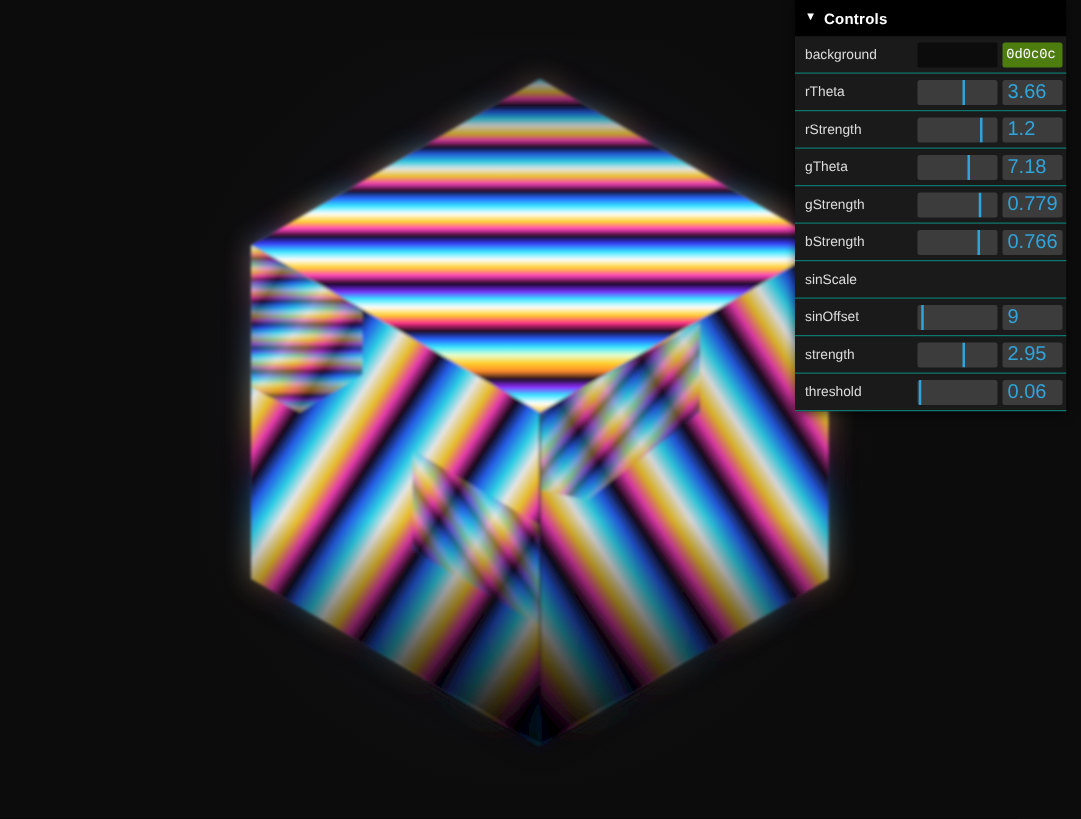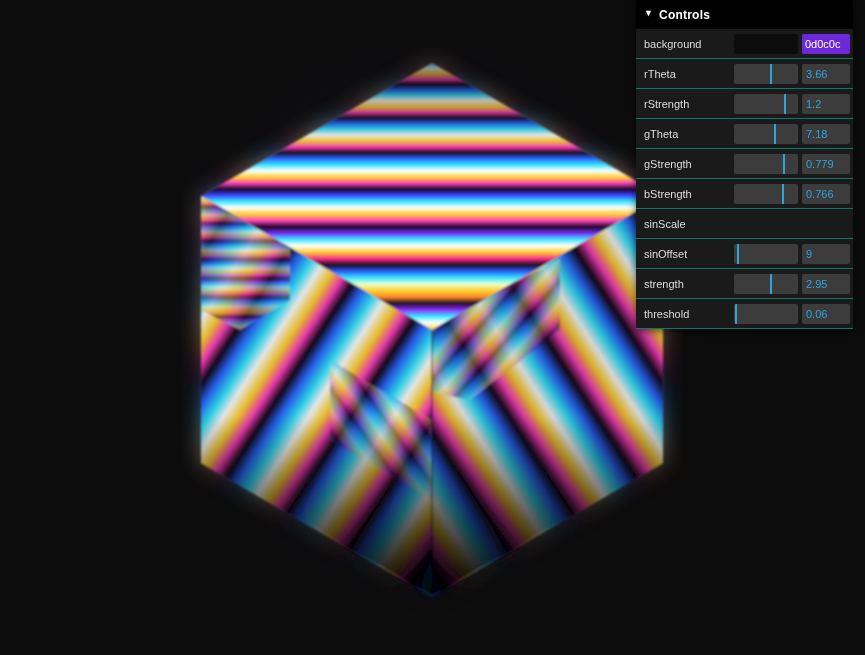--- a/index.html
+++ b/index.html
@@ -110,43 +110,43 @@
     height: 20px;
     background: #2fa4db;
   }
   .value-box {
     width: 48px;
     flex: 0 0 48px;
     height: 20px;
     background: #3c3c3c;
     border-radius: 2px;
     color: #2fa4db;
-    font-size: 11px;
+    font-size: 16px;
     line-height: 20px;
     padding-left: 4px;
     box-sizing: border-box;
     overflow: hidden;
     white-space: nowrap;
     cursor: text;
   }
   .color-swatch {
     width: 64px;
     flex: 0 0 64px;
     height: 20px;
     border-radius: 2px;
     cursor: pointer;
   }
   .hex-box {
     width: 48px;
     flex: 0 0 48px;
     height: 20px;
-    background: #6d28d9;
+    background: #4d7c0f;
     border-radius: 2px;
     color: #ffffff;
-    font-family: Liberation Sans, sans-serif;
+    font-family: Liberation Mono, monospace;
     font-size: 11px;
     line-height: 20px;
     padding-left: 3px;
     box-sizing: border-box;
     overflow: hidden;
     white-space: nowrap;
     cursor: text;
   }
 </style>
 </head>

